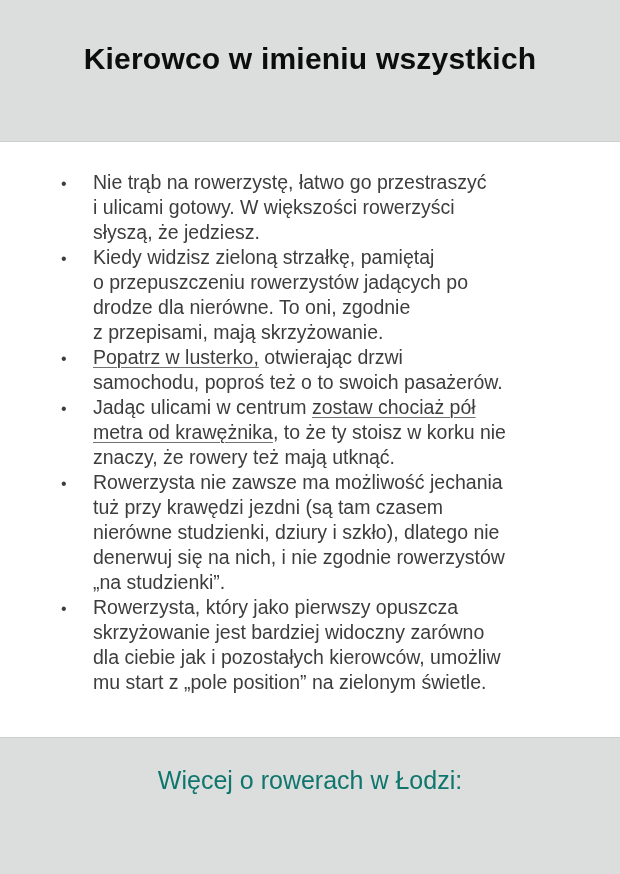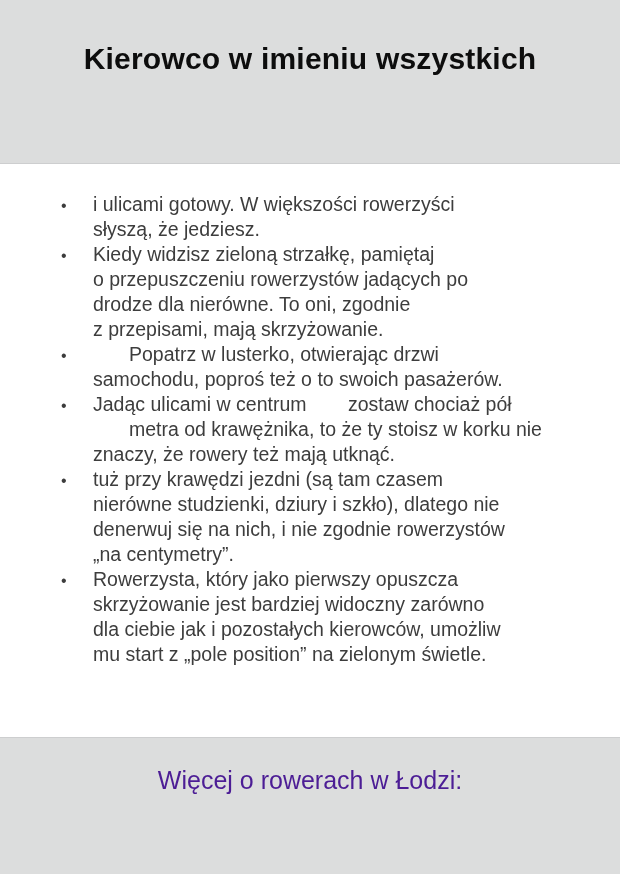--- a/index.html
+++ b/index.html
@@ -8,21 +8,21 @@
     font-family: "Liberation Sans", sans-serif;
     background: #ffffff;
   }
   .page {
     width: 620px; height: 874px;
     display: flex; flex-direction: column;
     overflow: hidden;
     background: #ffffff;
   }
   .header {
-    height: 164px;
+    height: 142px;
     background: #dcdddd;
     border-bottom: 1px solid #cdcecf;
     box-sizing: border-box;
     text-align: center;
     padding-top: 40px;
   }
   .title-line {
     font-weight: bold;
     font-size: 30px;
     line-height: 37px;
@@ -44,53 +44,54 @@
     line-height: 25px;
   }
   .item .marker {
     position: absolute;
     left: 3px; top: 1px;
     font-size: 16px;
     color: #3d3d3d;
   }
   .line { white-space: nowrap; }
   .u {
+    text-decoration: underline;
     text-underline-offset: 3px;
     text-decoration-thickness: 1px;
     text-decoration-color: #707070;
-    margin-left: 36px;
   }
   .footer {
     height: 137px;
     background: #dcdddd;
     border-top: 1px solid #cdcecf;
     box-sizing: border-box;
     text-align: center;
     padding-top: 26px;
-    color: #4c1d95;
+    color: #0f766e;
   }
   .footer-line {
     font-size: 25px;
     line-height: 32px;
     white-space: nowrap;
   }
 </style>
 </head>
 <body>
 
 <div class="page">
 
   <div class="header">
     <div class="title-line">Kierowco w imieniu wszystkich</div>
   </div>
 
   <div class="main">
     <div class="tips-list">
         <div class="item">
           <span class="marker">•</span>
+          <div class="line"><span>Nie trąb na rowerzystę, łatwo go przestraszyć</span></div>
           <div class="line"><span>i ulicami gotowy. W większości rowerzyści</span></div>
           <div class="line"><span>słyszą, że jedziesz.</span></div>
         </div>
         <div class="item">
           <span class="marker">•</span>
           <div class="line"><span>Kiedy widzisz zieloną strzałkę, pamiętaj</span></div>
           <div class="line"><span>o przepuszczeniu rowerzystów jadących po</span></div>
           <div class="line"><span>drodze dla nierówne. To oni, zgodnie</span></div>
           <div class="line"><span>z przepisami, mają skrzyżowanie.</span></div>
         </div>
@@ -100,24 +101,25 @@
           <div class="line"><span>samochodu, poproś też o to swoich pasażerów.</span></div>
         </div>
         <div class="item">
           <span class="marker">•</span>
           <div class="line"><span>Jadąc ulicami w centrum </span><span class="u">zostaw chociaż pół</span></div>
           <div class="line"><span class="u">metra od krawężnika</span><span>, to że ty stoisz w korku nie</span></div>
           <div class="line"><span>znaczy, że rowery też mają utknąć.</span></div>
         </div>
         <div class="item">
           <span class="marker">•</span>
+          <div class="line"><span>Rowerzysta nie zawsze ma możliwość jechania</span></div>
           <div class="line"><span>tuż przy krawędzi jezdni (są tam czasem</span></div>
           <div class="line"><span>nierówne studzienki, dziury i szkło), dlatego nie</span></div>
           <div class="line"><span>denerwuj się na nich, i nie zgodnie rowerzystów</span></div>
-          <div class="line"><span>„na centymetry”.</span></div>
+          <div class="line"><span>„na studzienki”.</span></div>
         </div>
         <div class="item">
           <span class="marker">•</span>
           <div class="line"><span>Rowerzysta, który jako pierwszy opuszcza</span></div>
           <div class="line"><span>skrzyżowanie jest bardziej widoczny zarówno</span></div>
           <div class="line"><span>dla ciebie jak i pozostałych kierowców, umożliw</span></div>
           <div class="line"><span>mu start z „pole position” na zielonym świetle.</span></div>
         </div>
       </div>
   </div>

